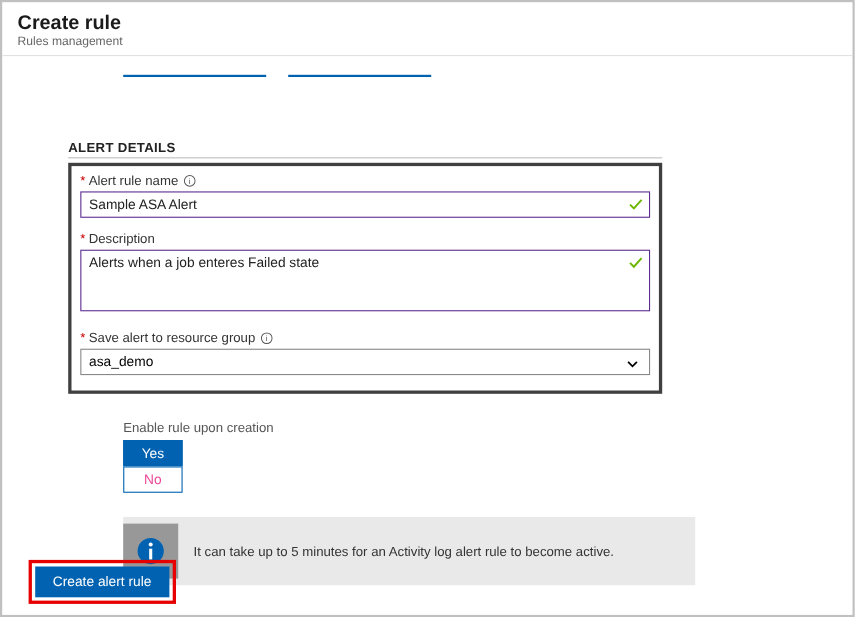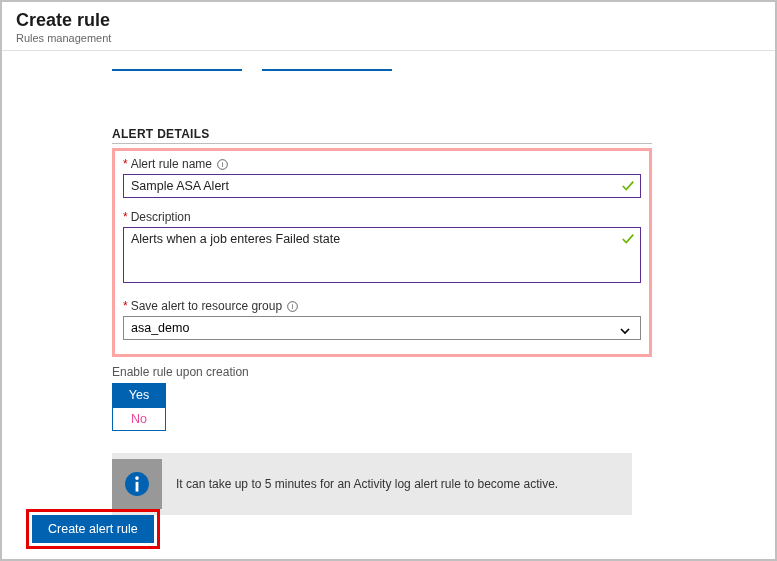--- a/index.html
+++ b/index.html
@@ -2,41 +2,41 @@
 <html><head>
 <meta charset="utf-8">
 <style>
   * { box-sizing: border-box; margin: 0; padding: 0; font-family: "Segoe UI", Arial, sans-serif; }
   body { background: #fff; width: 777px; height: 561px; border: 2px solid #c0c0c0; position: relative; }
   .header { padding: 8px 14px 6px 14px; border-bottom: 1px solid #e1e1e1; }
   .title { font-size: 18px; font-weight: 600; color: #1b1b1b; }
   .subtitle { font-size: 11px; color: #666; margin-top: 1px; }
   .bar-row { margin: 6px 0 0 110px; }
   .bar-tab { display: inline-block; width: 130px; height: 2px; background: #0062b1; margin-right: 20px; }
-  .section { margin-left: 110px; margin-top: 52px; width: 540px; }
+  .section { margin-left: 60px; margin-top: 52px; width: 540px; }
   .section-heading { font-size: 12px; font-weight: 700; letter-spacing: 0.3px; color: #222; border-bottom: 1px solid #bdbdbd; padding-bottom: 2px; margin-bottom: 8px; }
-  .highlight { border: 3px solid #fca5a5; padding: 6px 8px 10px 8px; margin-top: -4px; }
+  .highlight { border: 3px solid #404040; padding: 6px 8px 10px 8px; margin-top: -4px; }
   .field { margin-bottom: 12px; }
   .label-row { font-size: 12px; color: #333; margin-bottom: 3px; }
   .req { color: #c80000; margin-right: 3px; }
   .info-icon { display: inline-block; width: 11px; height: 11px; vertical-align: middle; margin-left: 2px; }
   .text-input { position: relative; }
   .text-input input, .text-input textarea {
     width: 100%; border: 1px solid #5c2d91; padding: 4px 16px 4px 7px;
     font-size: 12.5px; color: #222; background: #fff; outline: none;
   }
   .text-input textarea { height: 56px; resize: none; font-family: inherit; }
   .check-icon { position: absolute; right: 6px; top: 5px; width: 14px; height: 14px; }
   .select-wrap select {
     width: 100%; border: 1px solid #888; padding: 4px 7px; font-size: 12.5px;
     background: #fff; appearance: none; -webkit-appearance: none;
   }
   .select-wrap { position: relative; }
   .select-caret { position: absolute; right: 10px; top: 7px; pointer-events: none; }
-  .enable-label { font-size: 12px; color: #555; margin: 8px 0 4px 110px; }
+  .enable-label { font-size: 12px; color: #555; margin: 24px 0 4px 110px; }
   .toggle { margin-left: 110px; display: flex; flex-direction: column; }
   .toggle button { width: 54px; height: 24px; font-size: 12.5px; border: 1px solid #0062b1; background: #fff; color: #ec4899; cursor: pointer; }
   .toggle button.active { background: #0062b1; color: #fff; }
   .msgbox { margin: 22px 0 0 110px; width: 520px; background: #e9e9e9; display: flex; align-items: center; padding: 0; height: 62px; }
   .msg-icon-cell { width: 50px; height: 50px; background: #989898; display: flex; align-items: center; justify-content: center; }
   .msg-text { font-size: 12px; color: #333; padding: 0 14px; }
   .footer { position: absolute; bottom: 10px; left: 24px; }
   .create-btn-wrap { border: 3px solid #e60000; padding: 3px; display: inline-block; }
   .create-btn { background: #0062b1; color: #fff; font-size: 12.5px; font-weight: 400; border: none; padding: 7px 16px; cursor: pointer; }
 </style>

